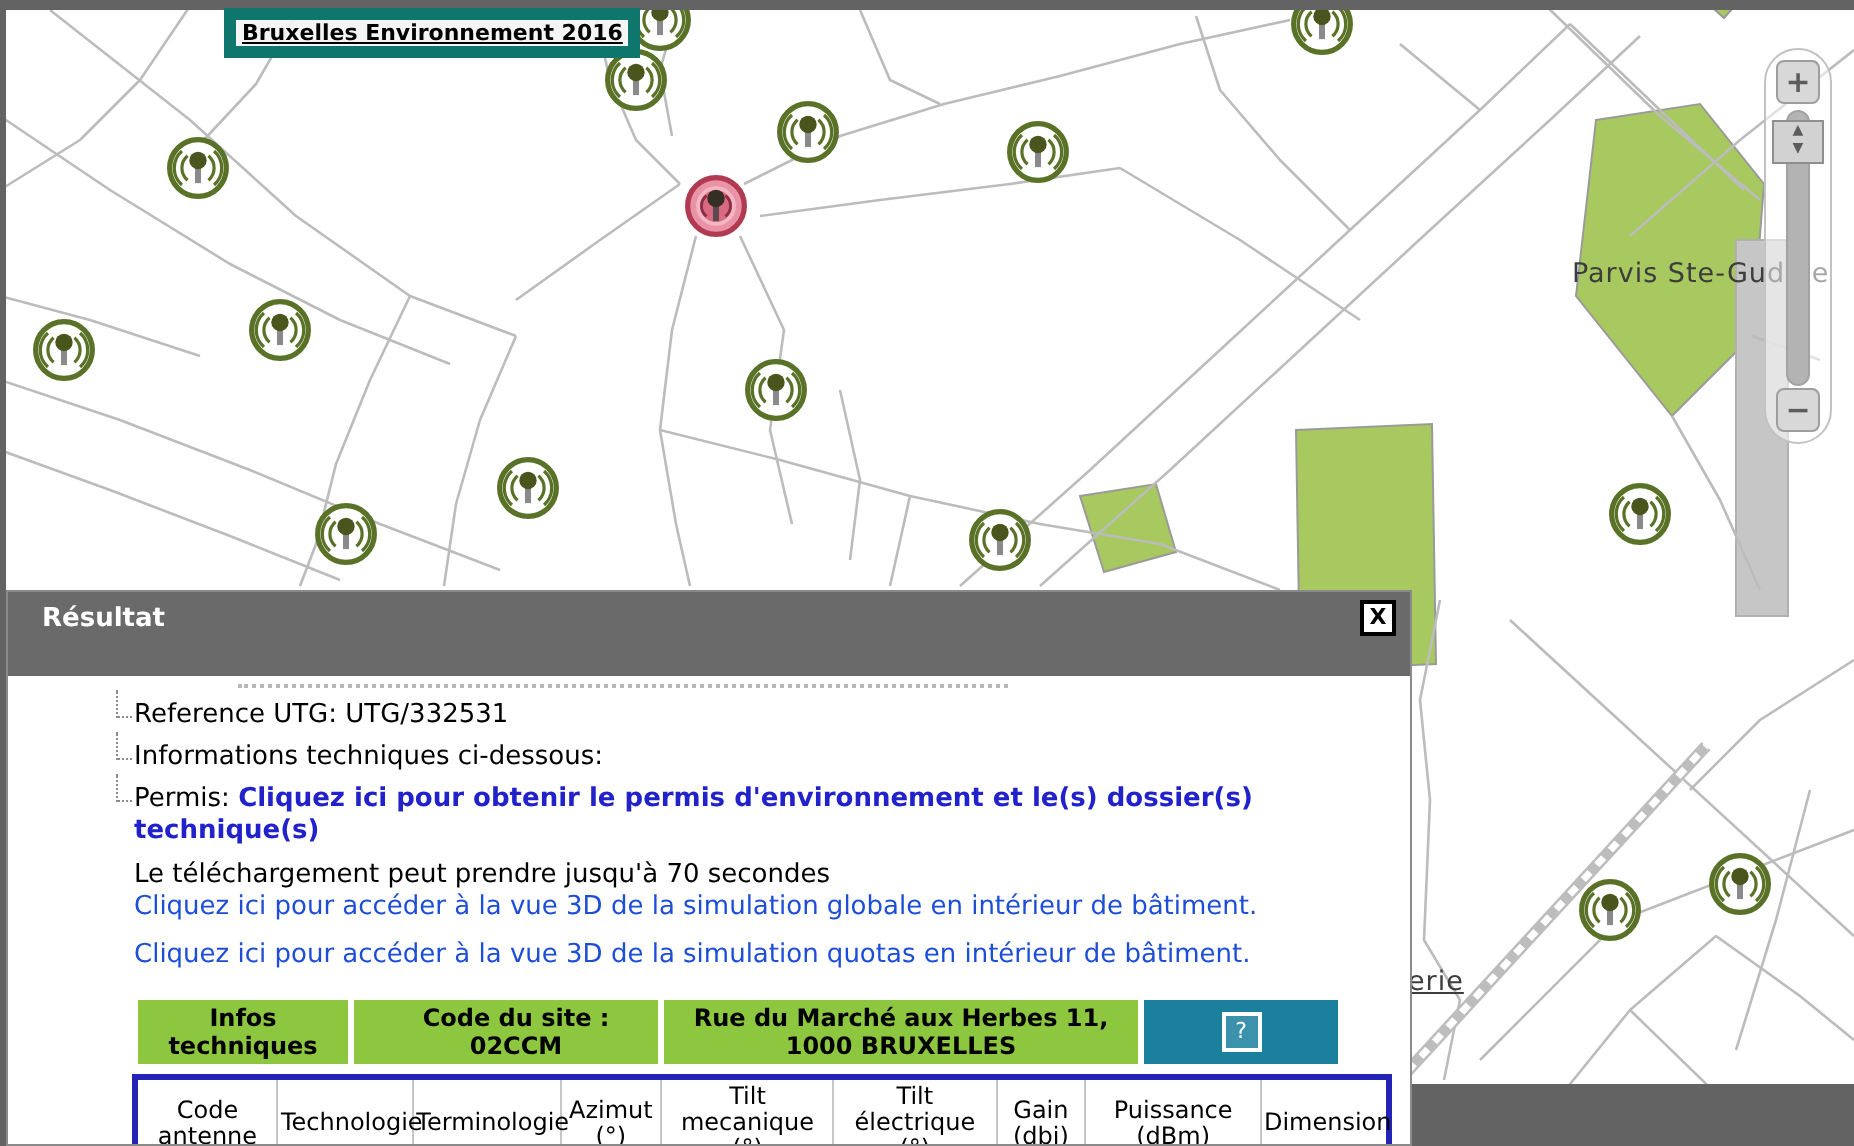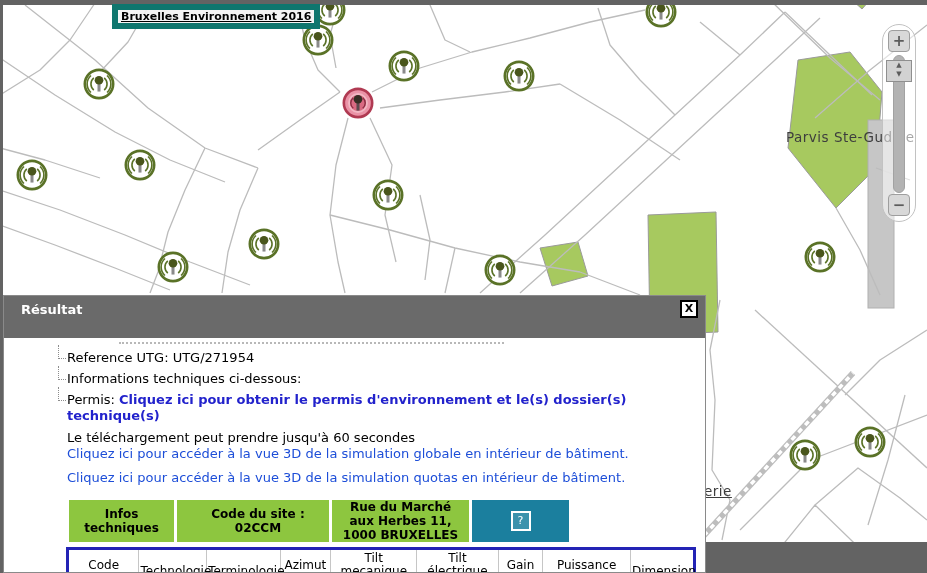--- a/index.html
+++ b/index.html
@@ -42,21 +42,21 @@
     color:#000;font-size:11px;font-weight:bold;line-height:13px;text-align:center;box-sizing:border-box;cursor:pointer;}
   .remnant{margin:4px 0 6px 115px;width:385px;height:0;border-top:2px dotted #b8b8b8;}
   .tree{margin-left:63px;font-size:13px;color:#000;}
   .tree-row{margin-bottom:5px;position:relative;line-height:16px;}
   .guide{position:absolute;left:-9px;top:-5px;width:7px;height:13px;
     border-left:1px dotted #8c8c8c;border-bottom:1px dotted #8c8c8c;}
   .permis-link{color:#2222cc;font-weight:bold;cursor:pointer;}
   .note{margin:6px 0 0 63px;font-size:13px;color:#000;line-height:16px;}
   .link3d{margin:0 0 0 63px;font-size:13px;color:#1d4ed8;line-height:16px;cursor:pointer;}
   .link3d + .link3d{margin-top:8px;}
-  .site-header{display:flex;margin:14px 0 0 65px;width:500px;gap:3px;}
+  .site-header{display:flex;margin:14px 0 0 65px;width:600px;gap:3px;}
   .site-cell{background:#8dc63f;color:#000;font-weight:bold;font-size:12px;display:flex;align-items:center;
     justify-content:center;text-align:center;min-height:32px;padding:0 6px;box-sizing:border-box;line-height:14px;}
   .sc0{width:105px;}.sc1{width:152px;padding-left:16px;}.sc2{flex:1;}
   .help-cell{background:#1b7f9e;width:97px;display:flex;align-items:center;justify-content:center;min-height:32px;}
   .help-btn{width:20px;height:20px;border:2px solid #fff;background:rgba(255,255,255,.15);color:#fff;
     font-size:11px;line-height:16px;text-align:center;box-sizing:border-box;cursor:pointer;}
   .ant-table{margin:5px 0 0 62px;width:630px;border-collapse:collapse;border:3px solid #2323b5;
     font-size:12px;text-align:center;background:#fff;table-layout:fixed;}
   .ant-table th{font-weight:normal;padding:2px 1px;border:1px solid #c6c6c6;line-height:13px;color:#000;}
 </style>
@@ -188,34 +188,34 @@
   <div class="panel-title">
     <span>Résultat</span>
     <div class="close-btn">X</div>
   </div>
   <div class="panel-body">
     <div class="remnant"></div>
 
     <div class="tree">
       <div class="tree-row">
         <span class="guide"></span>
-        <span>Reference UTG: UTG/271954</span>
+        <span>Reference UTG: UTG/332531</span>
       </div>
       <div class="tree-row">
         <span class="guide"></span>
         <span>Informations techniques ci-dessous:</span>
       </div>
       <div class="tree-row">
         <span class="guide"></span>
         <span>Permis:</span>
         <span class="permis-link">Cliquez ici pour obtenir le permis d'environnement et le(s) dossier(s) technique(s)</span>
       </div>
     </div>
 
-    <div class="note">Le téléchargement peut prendre jusqu'à 60 secondes</div>
+    <div class="note">Le téléchargement peut prendre jusqu'à 70 secondes</div>
 
     <div id="links-3d">
         <div class="link3d">Cliquez ici pour accéder à la vue 3D de la simulation globale en intérieur de bâtiment.</div>
         <div class="link3d">Cliquez ici pour accéder à la vue 3D de la simulation quotas en intérieur de bâtiment.</div>
       </div>
 
     <div class="site-header">
       <div id="site-cells" style="display:contents"><div class="site-cell sc0">Infos techniques</div><div class="site-cell sc1">Code du site : 02CCM</div><div class="site-cell sc2">Rue du Marché aux Herbes 11, 1000 BRUXELLES</div></div>
       <div class="help-cell">
         <div class="help-btn">?</div>

